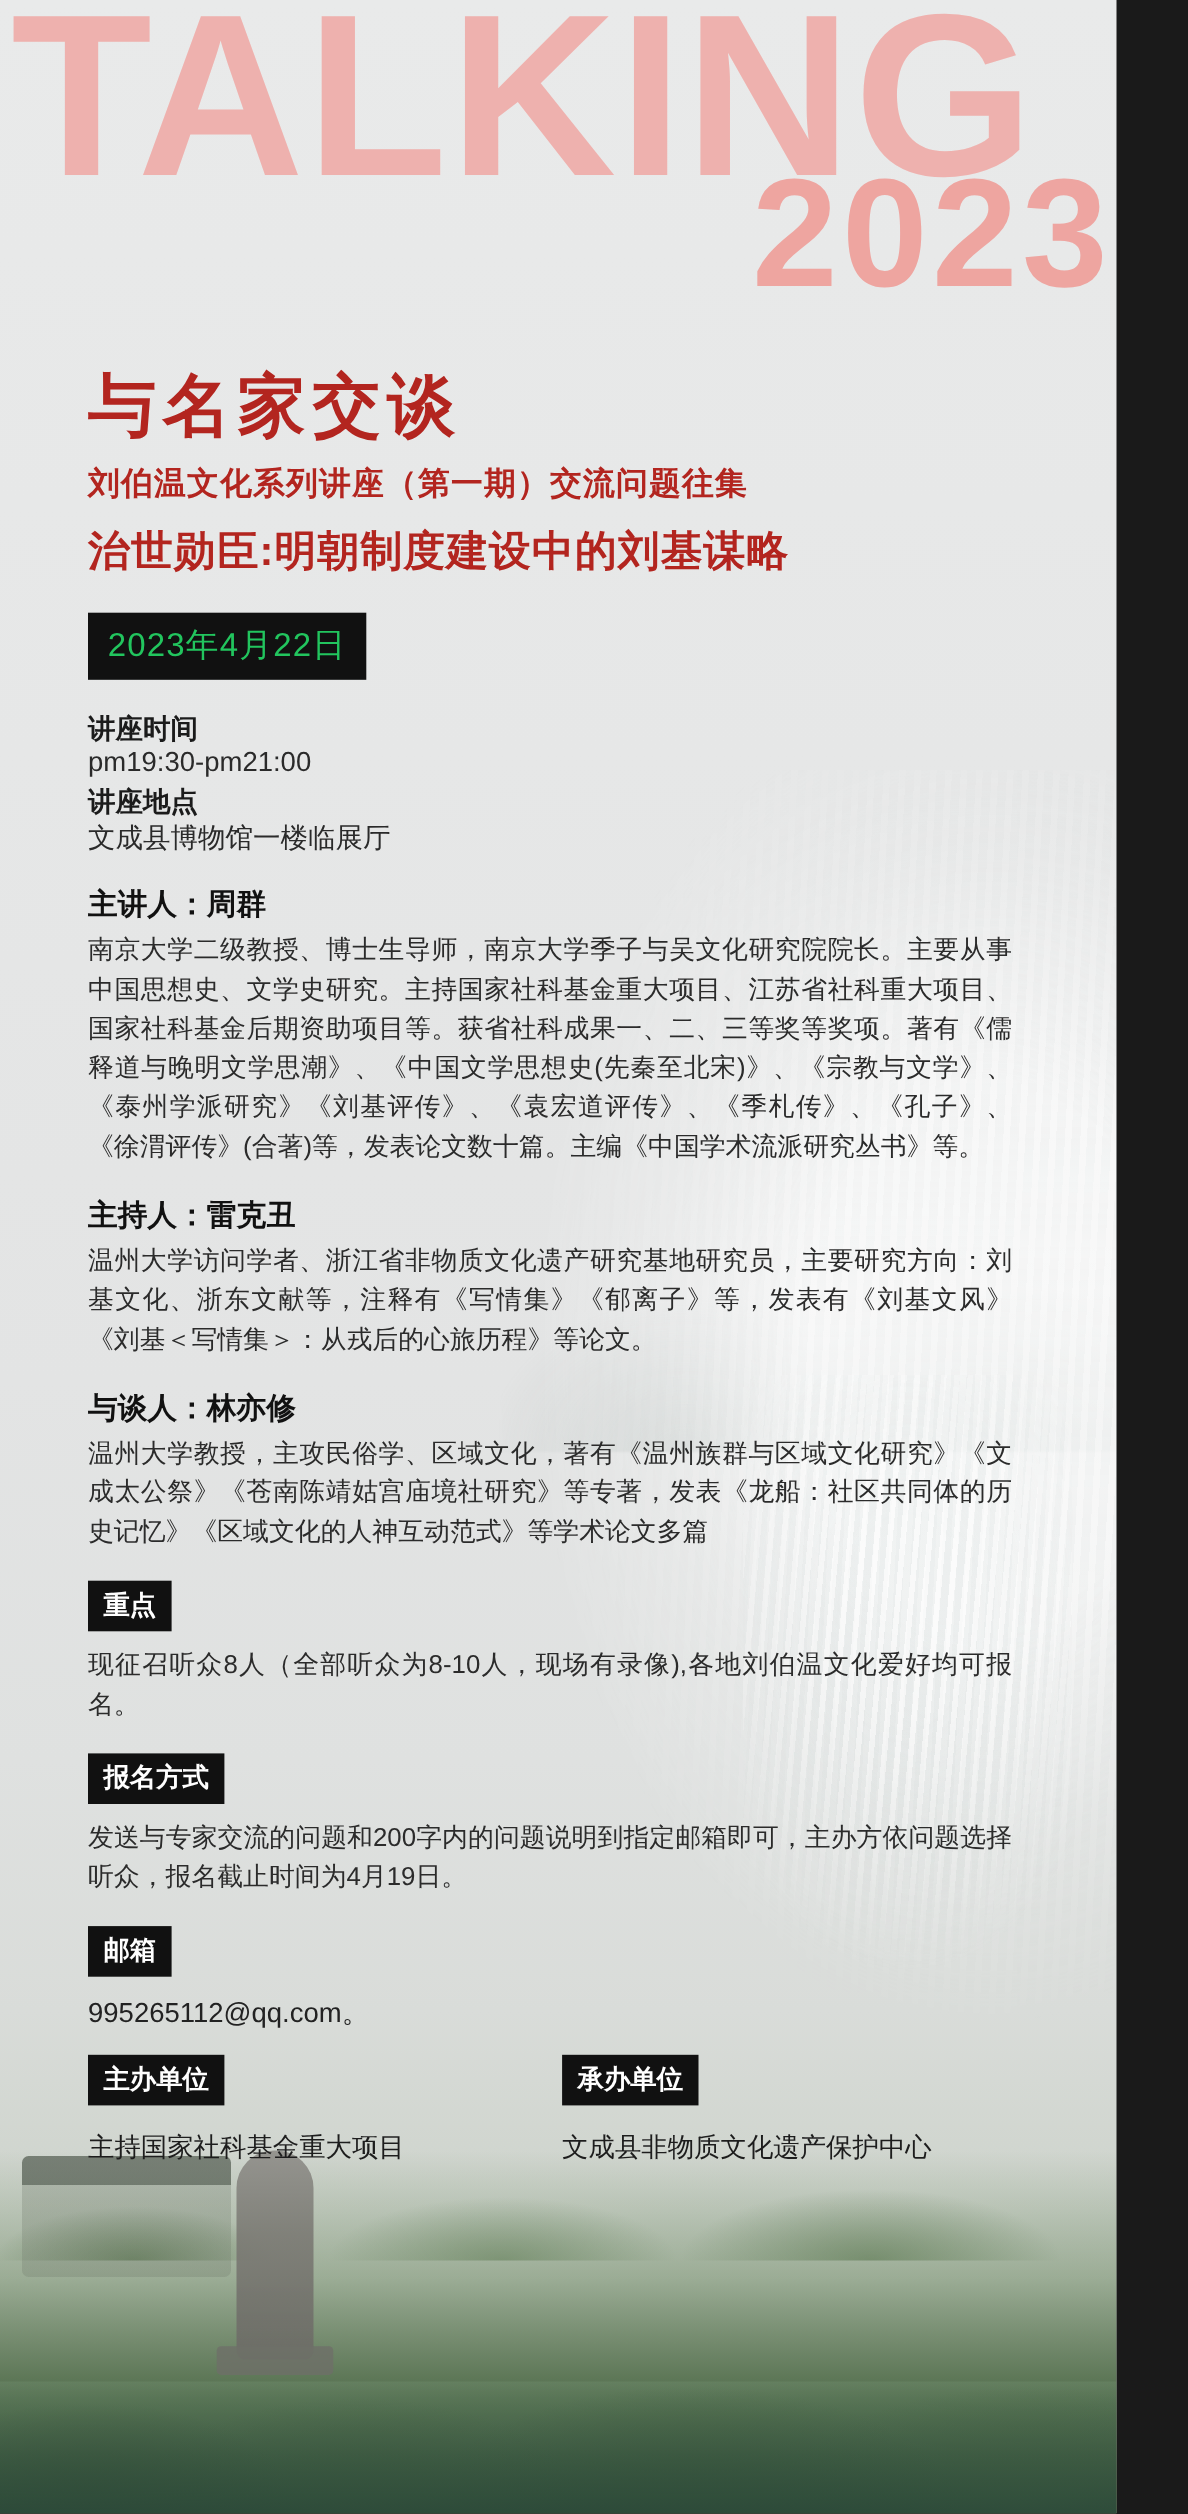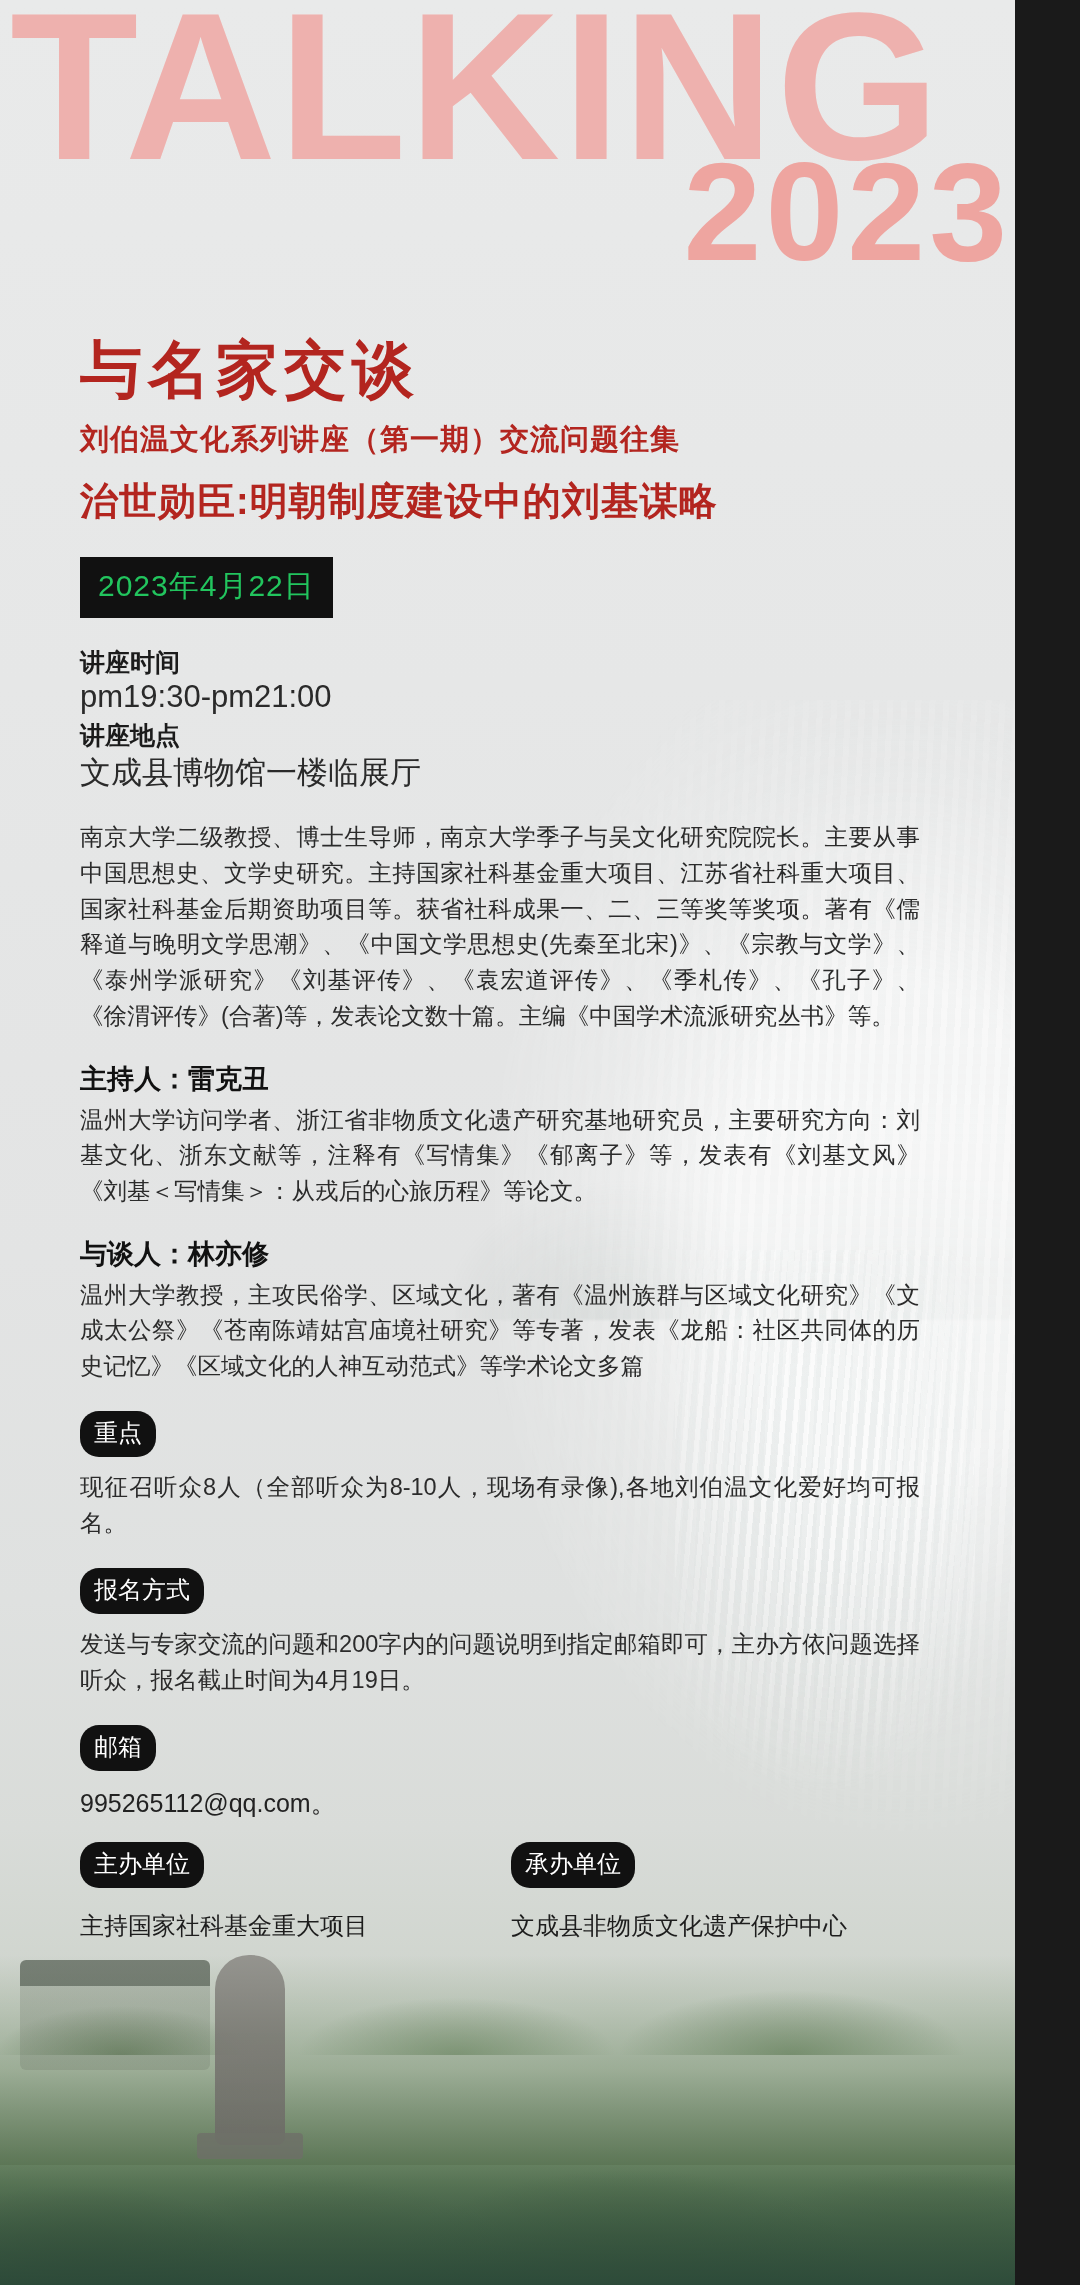--- a/index.html
+++ b/index.html
@@ -193,21 +193,21 @@
     letter-spacing: 1px;
     margin-bottom: 24px;
   }
   .field-label {
     font-size: 25px;
     font-weight: 700;
     color: #1b1b1b;
     margin-top: 4px;
   }
   .field-value {
-    font-size: 31px;
+    font-size: 25px;
     color: #2a2a2a;
     margin-bottom: 4px;
   }
   .block {
     margin-top: 26px;
   }
   .person-head {
     font-size: 27px;
     font-weight: 700;
     color: #111;
@@ -217,24 +217,23 @@
     font-size: 23.5px;
     line-height: 1.52;
     color: #2b2b2b;
     text-align: justify;
   }
   .tag {
     display: inline-block;
     background: #111111;
     color: #ffffff;
     font-size: 24px;
-    font-weight: 400;
+    font-weight: 700;
     padding: 6px 14px 8px 14px;
     margin-bottom: 12px;
-    border-radius: 19px;
   }
   .para {
     font-size: 23.5px;
     line-height: 1.55;
     color: #2b2b2b;
     text-align: justify;
   }
   .email-val {
     font-size: 25px;
     color: #222;
@@ -284,20 +283,21 @@
     <div class="title-second">治世勋臣:明朝制度建设中的刘基谋略</div>
 
     <div class="date-badge">2023年4月22日</div>
 
     <div class="field-label">讲座时间</div>
     <div class="field-value">pm19:30-pm21:00</div>
     <div class="field-label">讲座地点</div>
     <div class="field-value">文成县博物馆一楼临展厅</div>
 
     <div class="block">
+      <div class="person-head">主讲人：周群</div>
       <div class="person-bio">南京大学二级教授、博士生导师，南京大学季子与吴文化研究院院长。主要从事中国思想史、文学史研究。主持国家社科基金重大项目、江苏省社科重大项目、国家社科基金后期资助项目等。获省社科成果一、二、三等奖等奖项。著有《儒释道与晚明文学思潮》、《中国文学思想史(先秦至北宋)》、《宗教与文学》、《泰州学派研究》《刘基评传》、《袁宏道评传》、《季札传》、《孔子》、《徐渭评传》(合著)等，发表论文数十篇。主编《中国学术流派研究丛书》等。</div>
     </div>
 
     <div class="block">
       <div class="person-head">主持人：雷克丑</div>
       <div class="person-bio">温州大学访问学者、浙江省非物质文化遗产研究基地研究员，主要研究方向：刘基文化、浙东文献等，注释有《写情集》《郁离子》等，发表有《刘基文风》《刘基＜写情集＞：从戎后的心旅历程》等论文。</div>
     </div>
 
     <div class="block">
       <div class="person-head">与谈人：林亦修</div>

